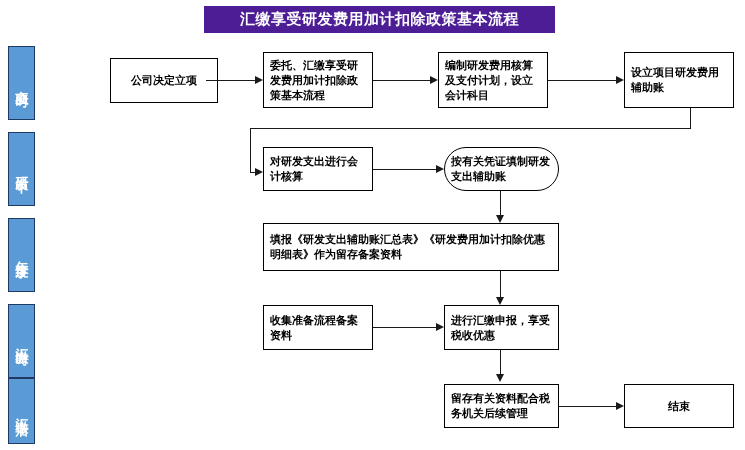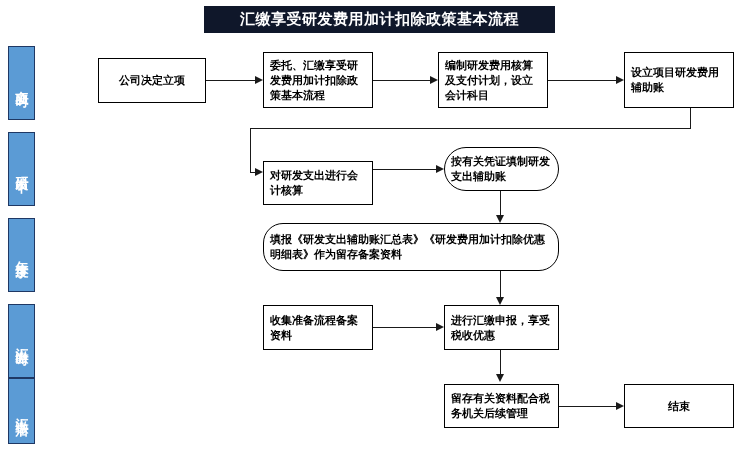--- a/index.html
+++ b/index.html
@@ -9,21 +9,21 @@
     font-family:"DejaVu Sans","Liberation Sans",sans-serif;
     overflow:hidden;
     position:relative;
   }
   #root{position:relative;width:745px;height:450px;}
 
   
   .title-bar{
     position:absolute;
     left:204px;top:6px;width:351px;height:27px;
-    background:#0f172a;
+    background:#4c1d95;
     color:#ffffff;
     font-size:15px;
     font-weight:bold;
     letter-spacing:0.5px;
     display:flex;align-items:center;justify-content:center;
     white-space:nowrap;
   }
 
   
   .phase{
@@ -80,21 +80,21 @@
 <div id="root">
 
   <div class="title-bar">汇缴享受研发费用加计扣除政策基本流程</div>
 
   <div class="phase" style="top:46px;height:74px;">立项时</div>
   <div class="phase" style="top:132px;height:74px;">研发中</div>
   <div class="phase" style="top:218px;height:74px;">年度终了</div>
   <div class="phase" style="top:304px;height:74px;">汇缴时</div>
   <div class="phase" style="top:378px;height:66px;">汇缴后</div>
 
-  <div class="node center" style="left:98px;top:58px;width:108px;height:45px;">
+  <div class="node center" style="left:110px;top:58px;width:108px;height:45px;">
     <span>公司决定立项</span>
   </div>
 
   <div class="node" style="left:263px;top:52px;width:110px;height:56px;">
     <span>委托、汇缴享受研发费用加计扣除政策基本流程</span>
   </div>
 
   <div class="node" style="left:438px;top:52px;width:110px;height:56px;justify-content:flex-end;">
     <span>编制研发费用核算及支付计划，设立会计科目</span>
   </div>
@@ -111,35 +111,35 @@
 
   <div class="ln h" style="left:548px;top:80px;width:68px;"></div>
   <div class="arr right" style="left:616px;top:75.5px;"></div>
 
   <div class="ln v" style="left:690px;top:108px;height:21px;"></div>
   <div class="ln h" style="left:250px;top:128px;width:441px;"></div>
   <div class="ln v" style="left:250px;top:128px;height:45px;"></div>
   <div class="ln h" style="left:250px;top:172px;width:7px;"></div>
   <div class="arr right" style="left:255px;top:167.5px;"></div>
 
-  <div class="node" style="left:263px;top:147px;width:110px;height:44px;margin-top:14px;">
+  <div class="node" style="left:263px;top:147px;width:110px;height:44px;">
     <span>对研发支出进行会计核算</span>
   </div>
 
   <div class="node" style="left:444px;top:147px;width:115px;height:44px;border-radius:22px;">
     <span>按有关凭证填制研发支出辅助账</span>
   </div>
 
   <div class="ln h" style="left:373px;top:169px;width:63px;"></div>
   <div class="arr right" style="left:436px;top:164.5px;"></div>
 
   <div class="ln v" style="left:500px;top:191px;height:28px;"></div>
   <div class="arr down" style="left:495.5px;top:215px;"></div>
 
-  <div class="node" style="left:263px;top:223px;width:296px;height:48px;border-radius:20px;">
+  <div class="node" style="left:263px;top:223px;width:296px;height:48px;">
     <span>填报《研发支出辅助账汇总表》《研发费用加计扣除优惠明细表》作为留存备案资料</span>
   </div>
 
   <div class="ln v" style="left:500px;top:271px;height:30px;"></div>
   <div class="arr down" style="left:495.5px;top:297px;"></div>
 
   <div class="node" style="left:444px;top:305px;width:115px;height:45px;">
     <span>进行汇缴申报，享受税收优惠</span>
   </div>
 

